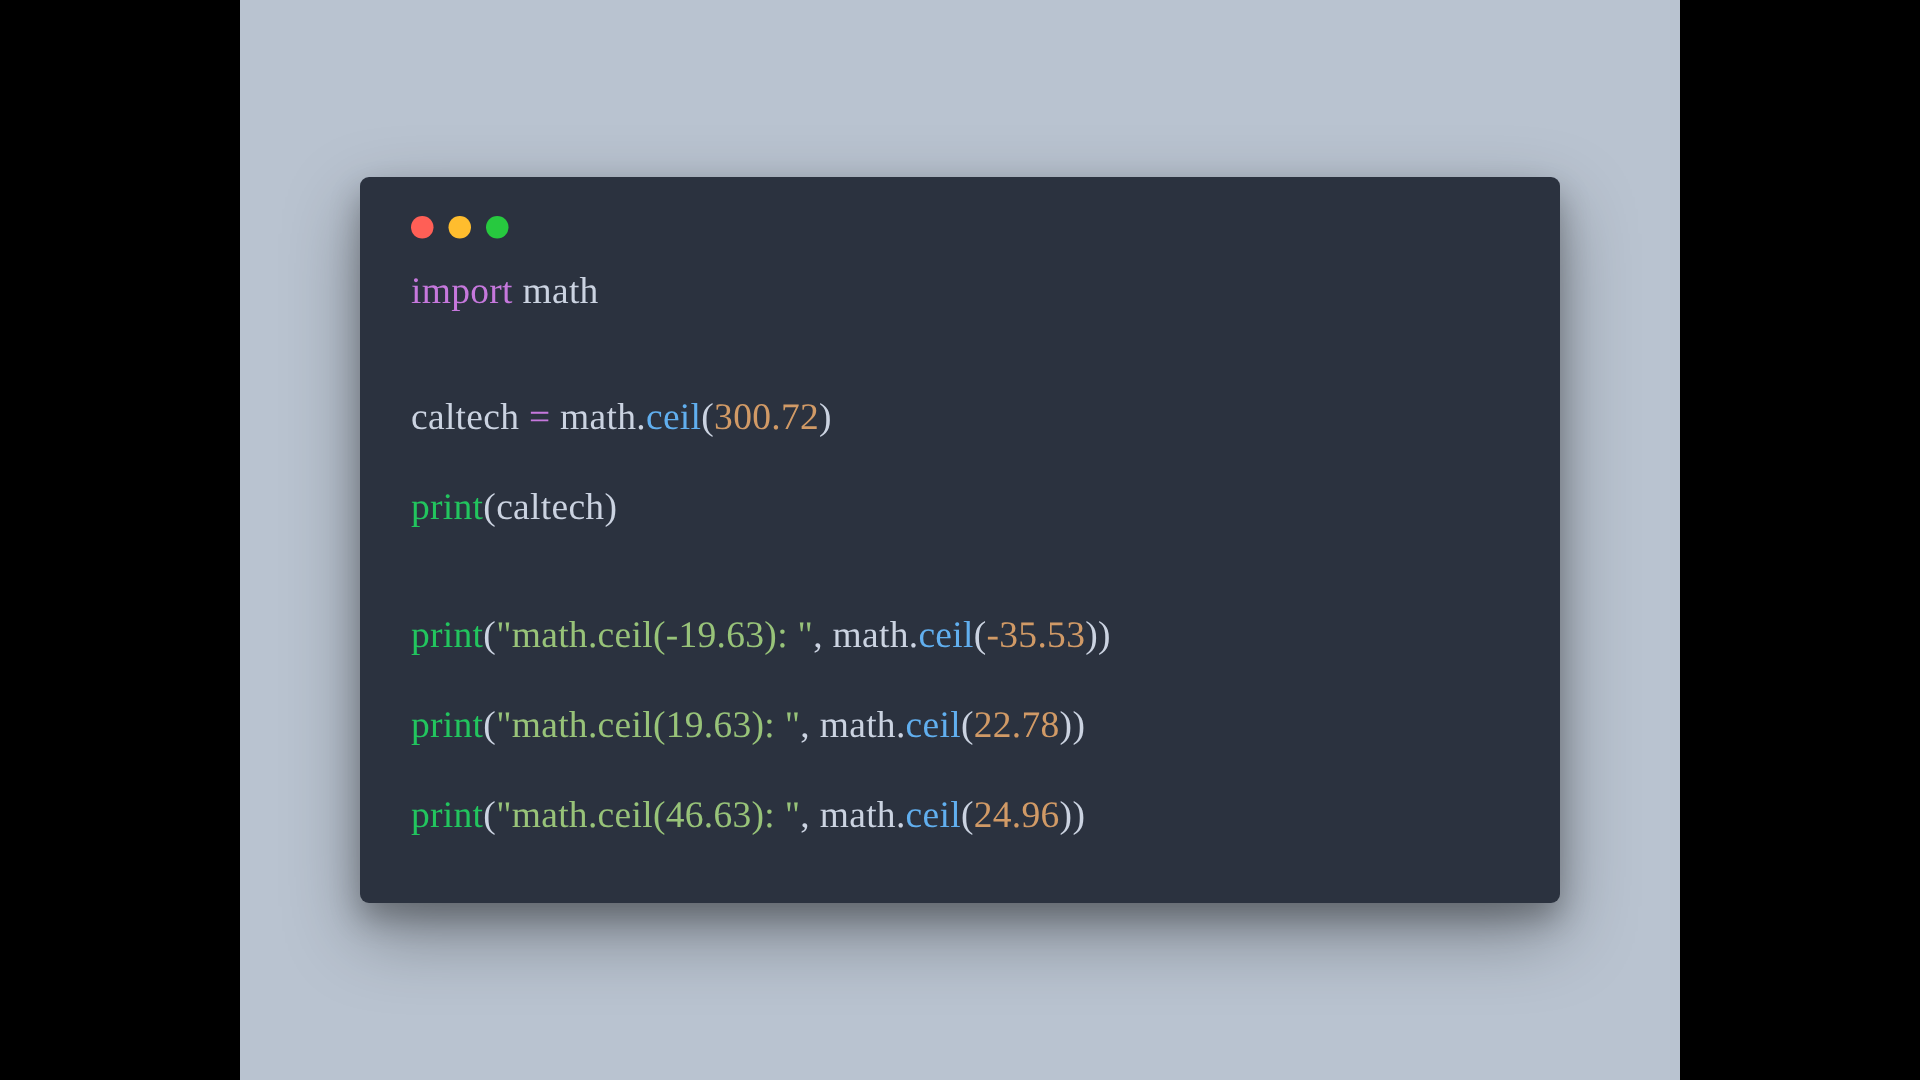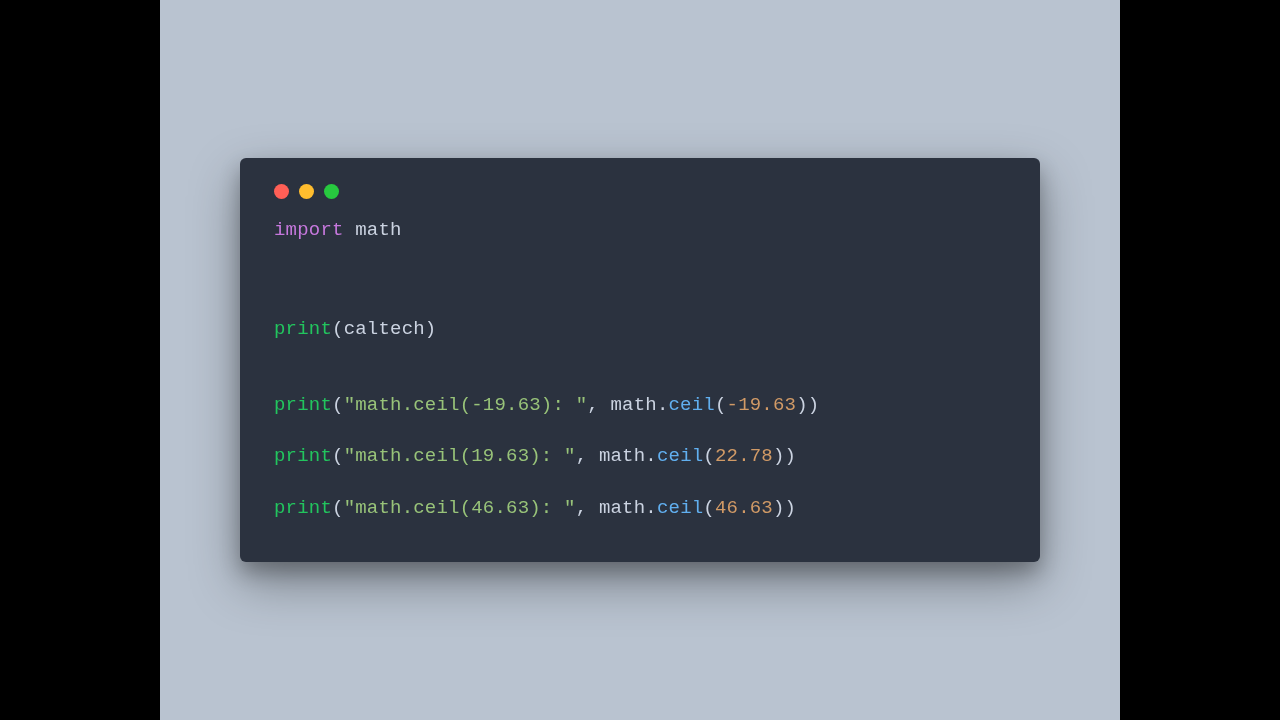--- a/index.html
+++ b/index.html
@@ -34,22 +34,22 @@
   }
   .dot {
     width: 15px;
     height: 15px;
     border-radius: 50%;
   }
   .dot.red    { background: #ff5f56; }
   .dot.yellow { background: #ffbd2e; }
   .dot.green  { background: #27c93f; }
   .code {
-    font-family: Liberation Mono, monospace;
-    font-size: 19px;
+    font-family: Liberation Serif, serif;
+    font-size: 25px;
     line-height: 1.45;
     color: #cbd3e1;
     letter-spacing: 0.2px;
   }
   .code .line { white-space: pre; margin: 0; padding: 0; }
   .code .gap  { height: 24px; }
   .kw-import { color: #c678dd; }
   .tok-ident { color: #cbd3e1; }
   .tok-call  { color: #61afef; }
   .tok-builtin { color: #22c55e; }
@@ -70,33 +70,34 @@
       <div class="dot green"></div>
     </div>
 
     <div class="code">
 
       <div class="line"><span class="kw-import">import</span><span> </span><span class="tok-ident">math</span></div>
 
       <div class="gap"></div>
       <div class="gap"></div>
 
+      <div class="line"><span class="tok-ident">caltech</span><span> </span><span class="tok-op">=</span><span> </span><span class="tok-ident">math</span><span class="tok-punct">.</span><span class="tok-call">ceil</span><span class="tok-punct">(</span><span class="tok-num">300.72</span><span class="tok-punct">)</span></div>
 
       <div class="gap"></div>
 
       <div class="line"><span class="tok-builtin">print</span><span class="tok-punct">(</span><span class="tok-ident">caltech</span><span class="tok-punct">)</span></div>
 
       <div class="gap"></div>
       <div class="gap"></div>
 
-      <div class="line"><span class="tok-builtin">print</span><span class="tok-punct">(</span><span class="tok-str">"math.ceil(-19.63): "</span><span class="tok-punct">, </span><span class="tok-ident">math</span><span class="tok-punct">.</span><span class="tok-call">ceil</span><span class="tok-punct">(</span><span class="tok-num">-19.63</span><span class="tok-punct">))</span></div>
+      <div class="line"><span class="tok-builtin">print</span><span class="tok-punct">(</span><span class="tok-str">"math.ceil(-19.63): "</span><span class="tok-punct">, </span><span class="tok-ident">math</span><span class="tok-punct">.</span><span class="tok-call">ceil</span><span class="tok-punct">(</span><span class="tok-num">-35.53</span><span class="tok-punct">))</span></div>
 
       <div class="gap"></div>
 
       <div class="line"><span class="tok-builtin">print</span><span class="tok-punct">(</span><span class="tok-str">"math.ceil(19.63): "</span><span class="tok-punct">, </span><span class="tok-ident">math</span><span class="tok-punct">.</span><span class="tok-call">ceil</span><span class="tok-punct">(</span><span class="tok-num">22.78</span><span class="tok-punct">))</span></div>
 
       <div class="gap"></div>
 
-      <div class="line"><span class="tok-builtin">print</span><span class="tok-punct">(</span><span class="tok-str">"math.ceil(46.63): "</span><span class="tok-punct">, </span><span class="tok-ident">math</span><span class="tok-punct">.</span><span class="tok-call">ceil</span><span class="tok-punct">(</span><span class="tok-num">46.63</span><span class="tok-punct">))</span></div>
+      <div class="line"><span class="tok-builtin">print</span><span class="tok-punct">(</span><span class="tok-str">"math.ceil(46.63): "</span><span class="tok-punct">, </span><span class="tok-ident">math</span><span class="tok-punct">.</span><span class="tok-call">ceil</span><span class="tok-punct">(</span><span class="tok-num">24.96</span><span class="tok-punct">))</span></div>
 
     </div>
   </div>
 </div>
 
 </body></html>

